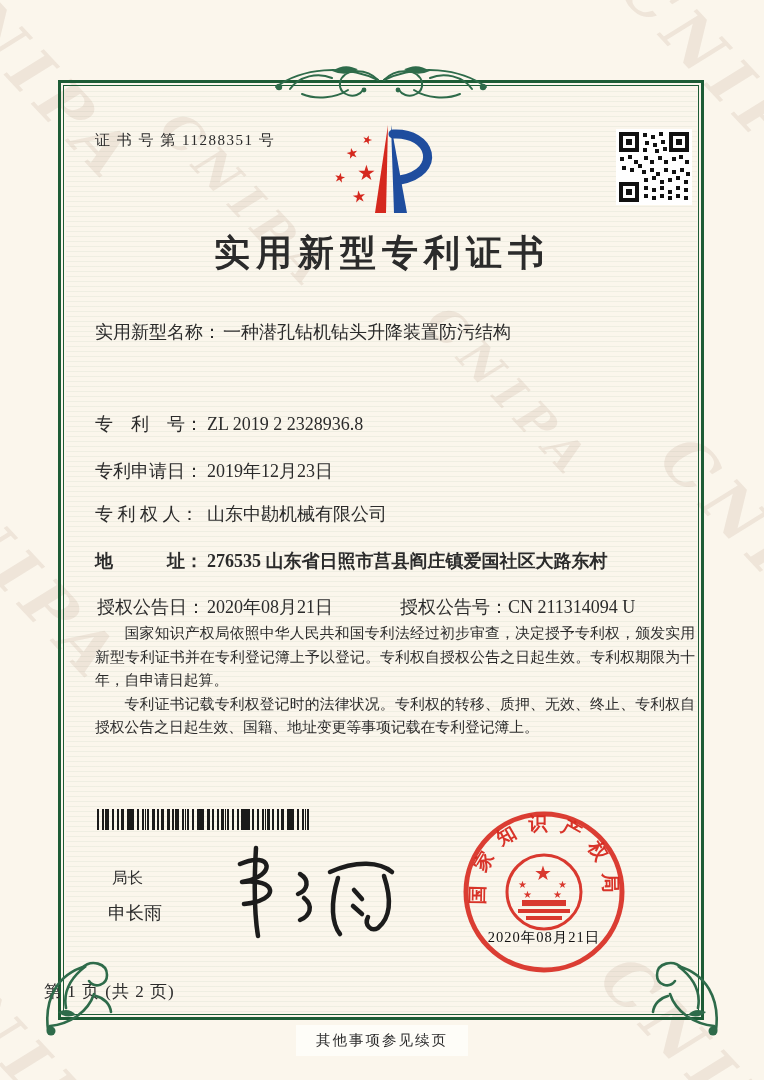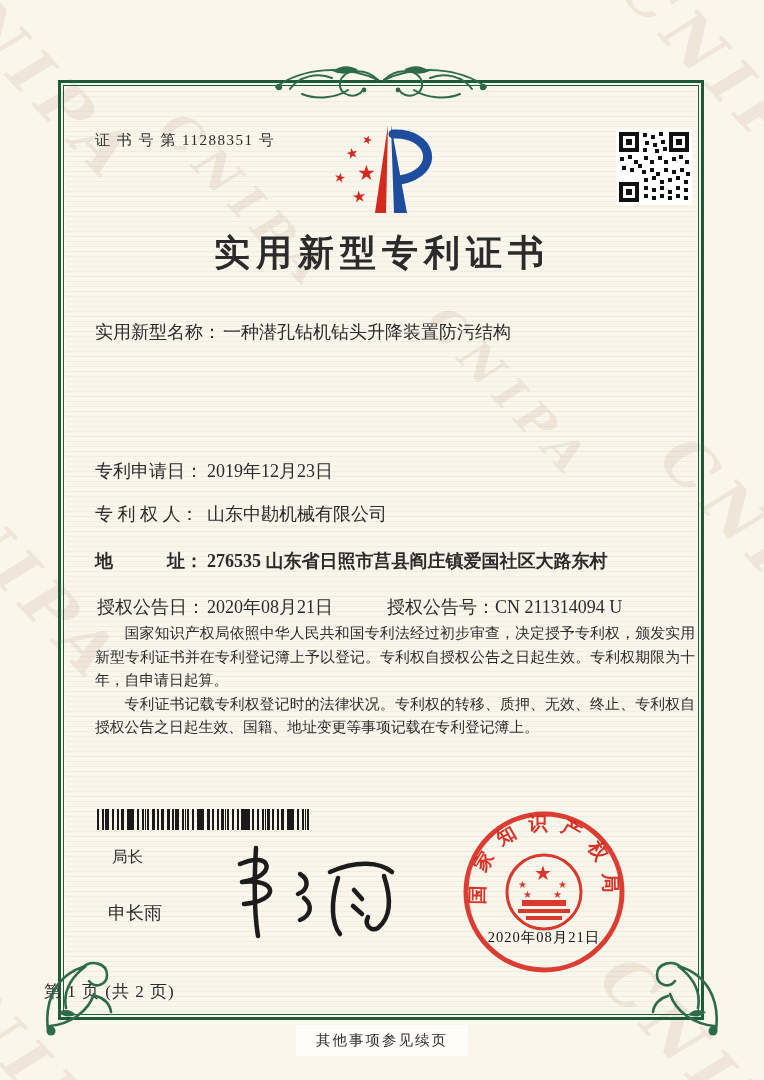--- a/index.html
+++ b/index.html
@@ -66,40 +66,40 @@
   }
 
   .row{
     left:95px;
     font-size:18px;
     white-space:nowrap;
     z-index:3;
   }
   .row .lbl{display:inline-block;min-width:110px;}
   .row .val{margin-left:2px;}
-  .grant-pair2{position:absolute;left:292px;top:0;white-space:nowrap;}
+  .grant-pair2{position:absolute;left:305px;top:0;white-space:nowrap;}
 
   .paragraphs{
     left:95px;top:622px;width:600px;
     font-size:14.8px;line-height:23.5px;
     z-index:3;
     font-family:"Liberation Serif","DejaVu Serif",serif;
   }
   .paragraphs p{margin:0;text-indent:2em;text-align:justify;}
 
   .barcode{
     left:97px;top:809px;width:212px;height:21px;
     background:
       repeating-linear-gradient(90deg,#1a1a1a 0 2px,transparent 2px 5px),
       repeating-linear-gradient(90deg,#1a1a1a 0 1px,transparent 1px 8px),
       repeating-linear-gradient(90deg,transparent 0 9px,#1a1a1a 9px 12px,transparent 12px 23px);
     z-index:3;
   }
 
-  .sig-title{left:112px;top:847px;font-size:15.5px;font-family:"Liberation Sans","DejaVu Sans",sans-serif;z-index:3;}
+  .sig-title{left:112px;top:868px;font-size:15.5px;font-family:"Liberation Sans","DejaVu Sans",sans-serif;z-index:3;}
   .sig-name{left:108px;top:901px;font-size:18px;font-family:"Liberation Sans","DejaVu Sans",sans-serif;z-index:3;}
   .sig-svg{left:212px;top:842px;z-index:3;}
 
   .seal-svg{left:460px;top:808px;z-index:4;}
   .seal-date{
     left:461px;top:928px;width:166px;
     text-align:center;font-size:14.5px;letter-spacing:1px;color:#111;
     z-index:5;
   }
 
@@ -236,20 +236,23 @@
       <rect x="60" y="65" width="4" height="4"></rect>
         <rect x="68" y="67" width="4" height="4"></rect>
     </g>
   </svg>
 
   <h1 class="abs doc-title content">实用新型专利证书</h1>
 
   <div class="abs row" style="top:320px;">
     <span class="lbl">实用新型名称：</span><span class="val">一种潜孔钻机钻头升降装置防污结构</span>
   </div>
+  <div class="abs row" style="top:412px;">
+    <span class="lbl">专　利　号：</span><span class="val">ZL 2019 2 2328936.8</span>
+  </div>
   <div class="abs row" style="top:459px;">
     <span class="lbl">专利申请日：</span><span class="val">2019年12月23日</span>
   </div>
   <div class="abs row" style="top:502px;">
     <span class="lbl">专 利 权 人：</span><span class="val">山东中勘机械有限公司</span>
   </div>
   <div class="abs row" style="top:549px;font-weight:bold;">
     <span class="lbl">地　　　址：</span><span class="val">276535 山东省日照市莒县阎庄镇爱国社区大路东村</span>
   </div>
 

